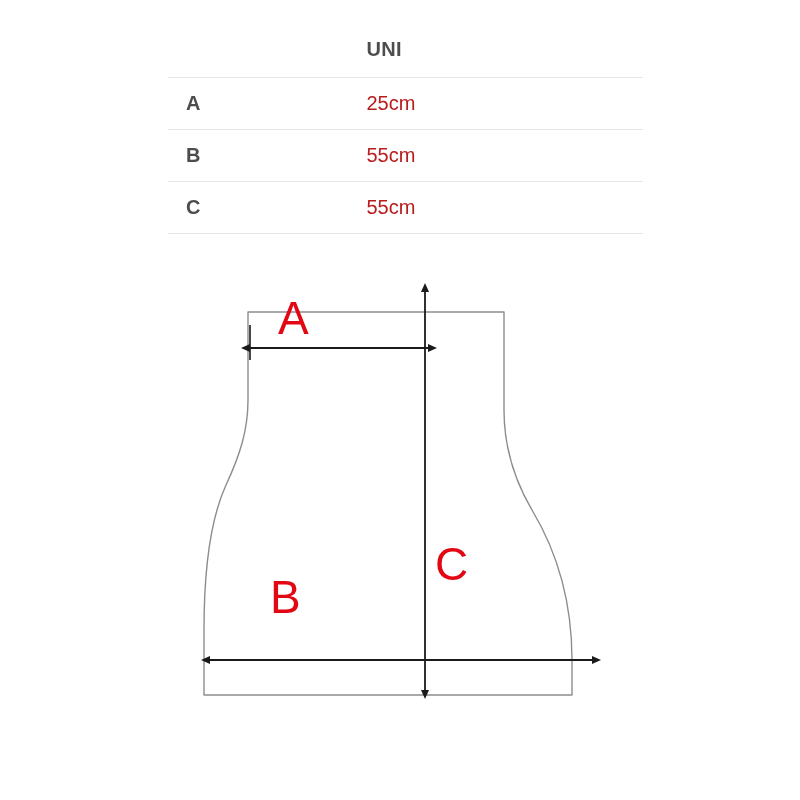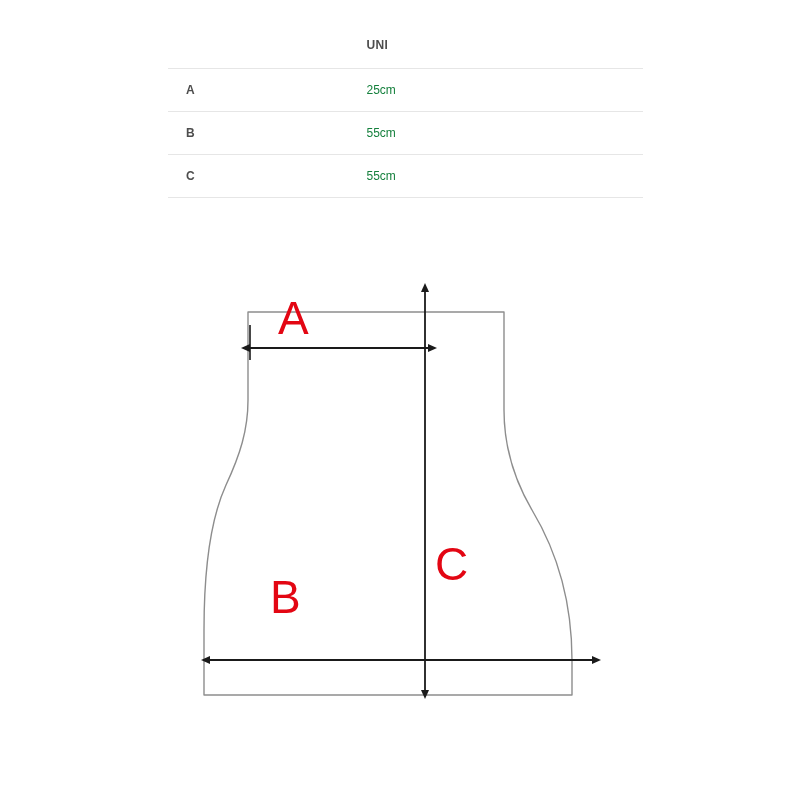--- a/index.html
+++ b/index.html
@@ -24,40 +24,40 @@
     width: 475px;
   }
   .size-table table {
     width: 100%;
     border-collapse: collapse;
   }
   .size-table th,
   .size-table td {
     text-align: left;
     padding: 14px 0 14px 18px;
-    font-size: 12px;
+    font-size: 20px;
     font-weight: normal;
     color: #5a5a5a;
     border-bottom: 1px solid #e6e6e6;
   }
   .size-table thead th {
     font-weight: bold;
     color: #4d4d4d;
     letter-spacing: 0.3px;
     padding-top: 18px;
     padding-bottom: 16px;
   }
   .size-table th.col-label,
   .size-table td.col-label {
     width: 38%;
     font-weight: bold;
     color: #4d4d4d;
   }
   .size-table td.col-value {
-    color: #15803d;
+    color: #b91c1c;
   }
   .size-table tbody tr:last-child th,
   .size-table tbody tr:last-child td {
     border-bottom: 1px solid #e6e6e6;
   }
 
   
   .diagram {
     position: absolute;
     left: 160px;

